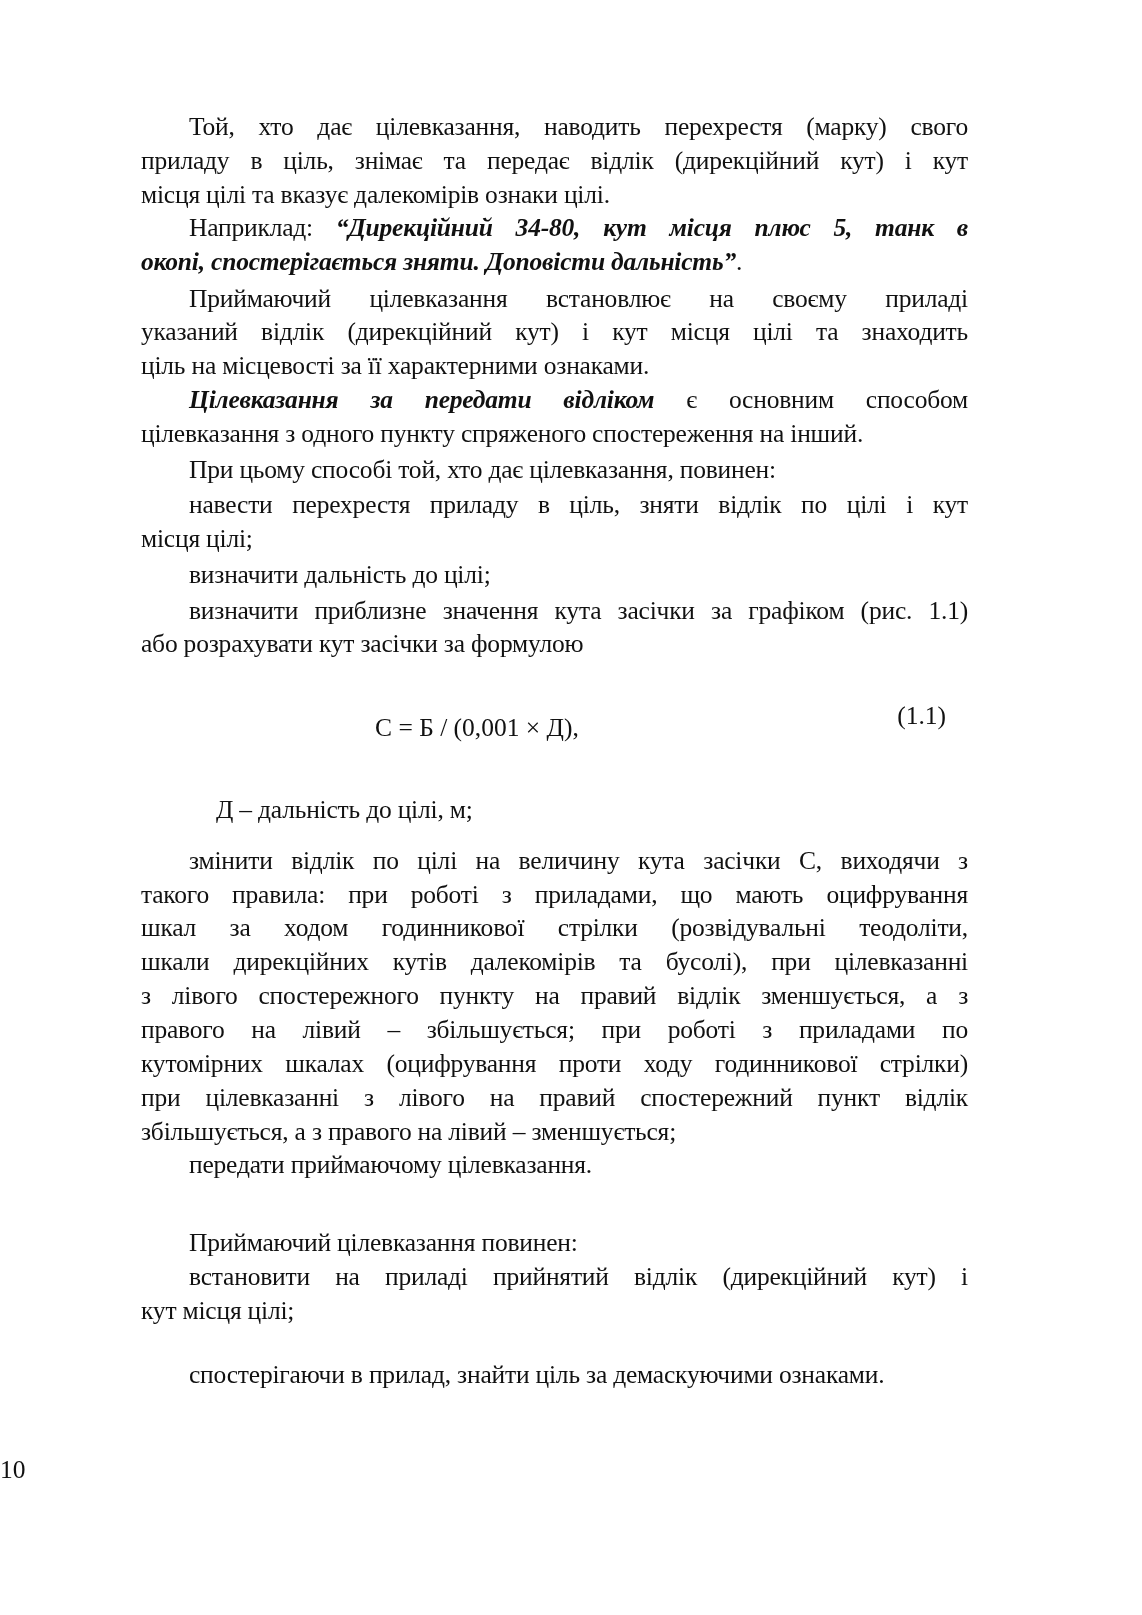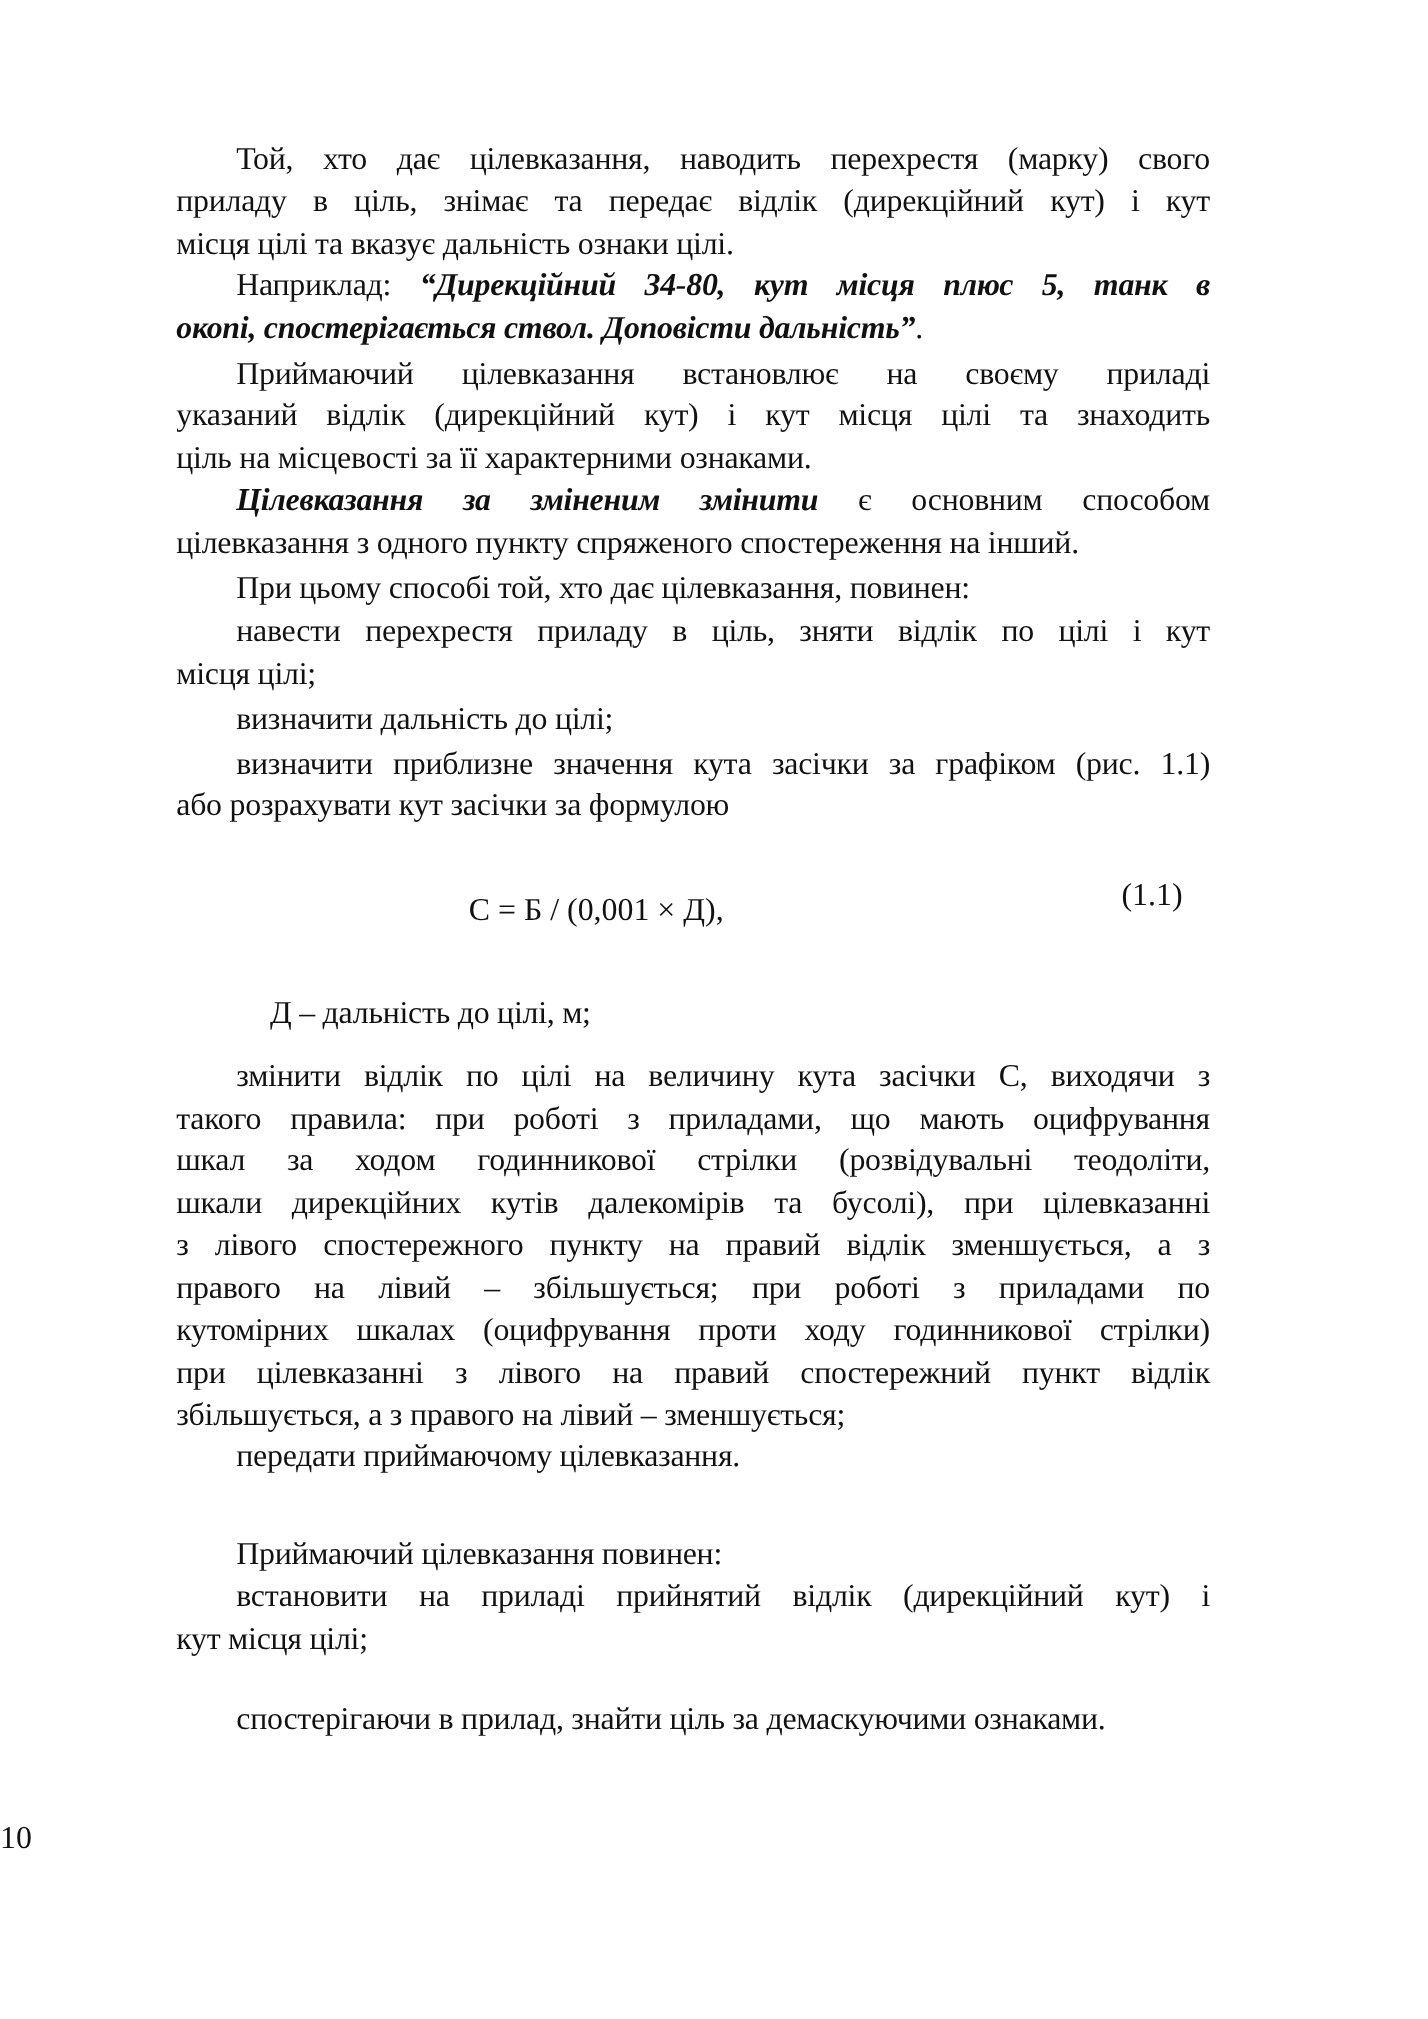--- a/index.html
+++ b/index.html
@@ -22,30 +22,30 @@
     .eqnum { position: absolute; right: 174px; font-size: 25.5px; line-height: 30px; }
     .pagenum { position: absolute; left: 0; width: 1142px; font-size: 25.5px; line-height: 30px; }
   </style>
 </head>
 <body>
 
 <div class="page">
 
   <div class="line justify ind" style="top:112px">Той, хто дає цілевказання, наводить перехрестя (марку) свого</div>
   <div class="line justify" style="top:146px">приладу в ціль, знімає та передає відлік (дирекційний кут) і кут</div>
-  <div class="line" style="top:180px">місця цілі та вказує дальність ознаки цілі.</div>
+  <div class="line" style="top:180px">місця цілі та вказує далекомірів ознаки цілі.</div>
 
   <div class="line justify ind" style="top:213px"><span>Наприклад: </span><span class="bi">“Дирекційний 34-80, кут місця плюс 5, танк в</span></div>
-  <div class="line" style="top:247px"><span class="bi">окопі, спостерігається  ствол. Доповісти дальність”</span><span>.</span></div>
+  <div class="line" style="top:247px"><span class="bi">окопі, спостерігається  зняти. Доповісти дальність”</span><span>.</span></div>
 
   <div class="line justify ind" style="top:284px">Приймаючий цілевказання встановлює на своєму приладі</div>
   <div class="line justify" style="top:317px">указаний відлік (дирекційний кут) і кут місця цілі та знаходить</div>
   <div class="line" style="top:351px">ціль на місцевості за її характерними ознаками.</div>
 
-  <div class="line justify ind" style="top:385px"><span class="bi">Цілевказання за зміненим змінити</span><span> є основним способом</span></div>
+  <div class="line justify ind" style="top:385px"><span class="bi">Цілевказання за передати відліком</span><span> є основним способом</span></div>
   <div class="line" style="top:419px">цілевказання з одного пункту спряженого спостереження на інший.</div>
 
   <div class="line ind" style="top:455px">При цьому способі той, хто дає цілевказання, повинен:</div>
   <div class="line justify ind" style="top:490px">навести перехрестя приладу в ціль, зняти відлік по цілі і кут</div>
   <div class="line" style="top:524px">місця цілі;</div>
   <div class="line ind" style="top:560px">визначити дальність до цілі;</div>
   <div class="line justify ind" style="top:596px">визначити приблизне значення кута засічки за графіком (рис. 1.1)</div>
   <div class="line" style="top:629px">або розрахувати кут засічки за формулою</div>
 
   <div class="formula" style="top:701px">С = Б / (0,001 × Д),</div>

